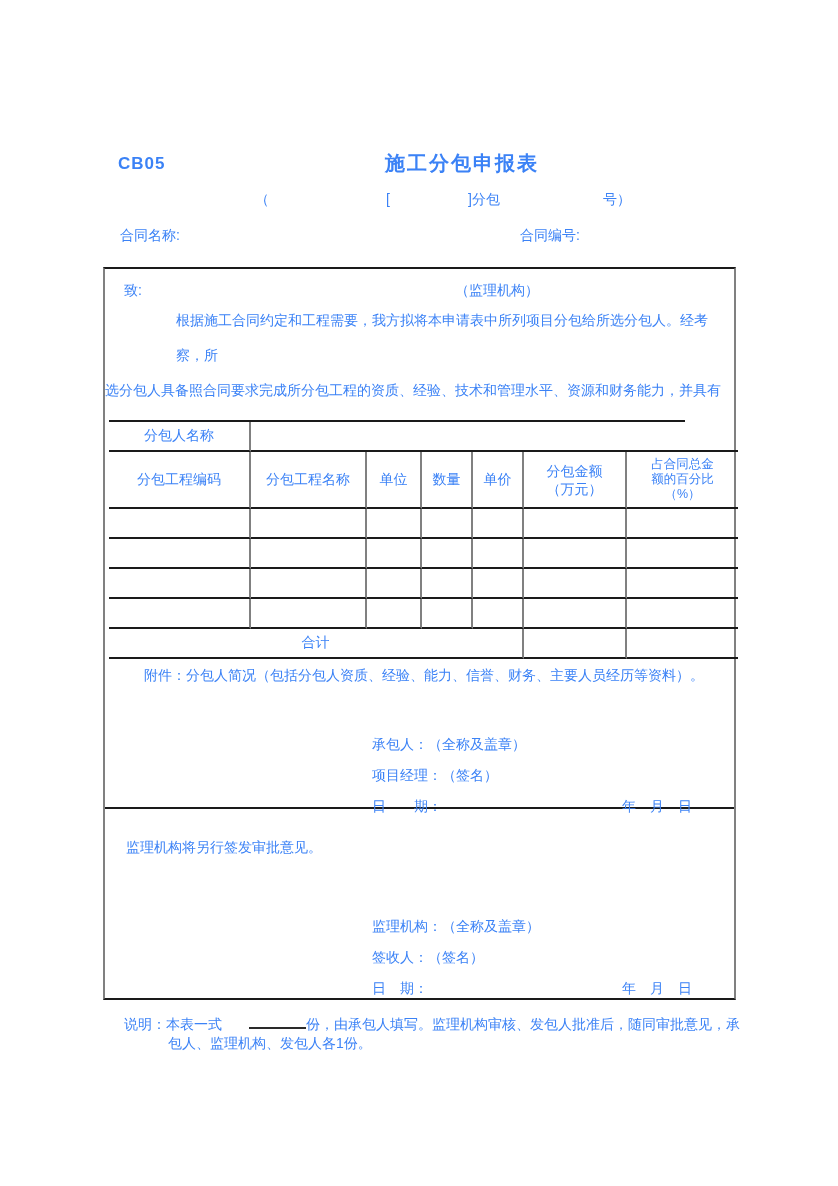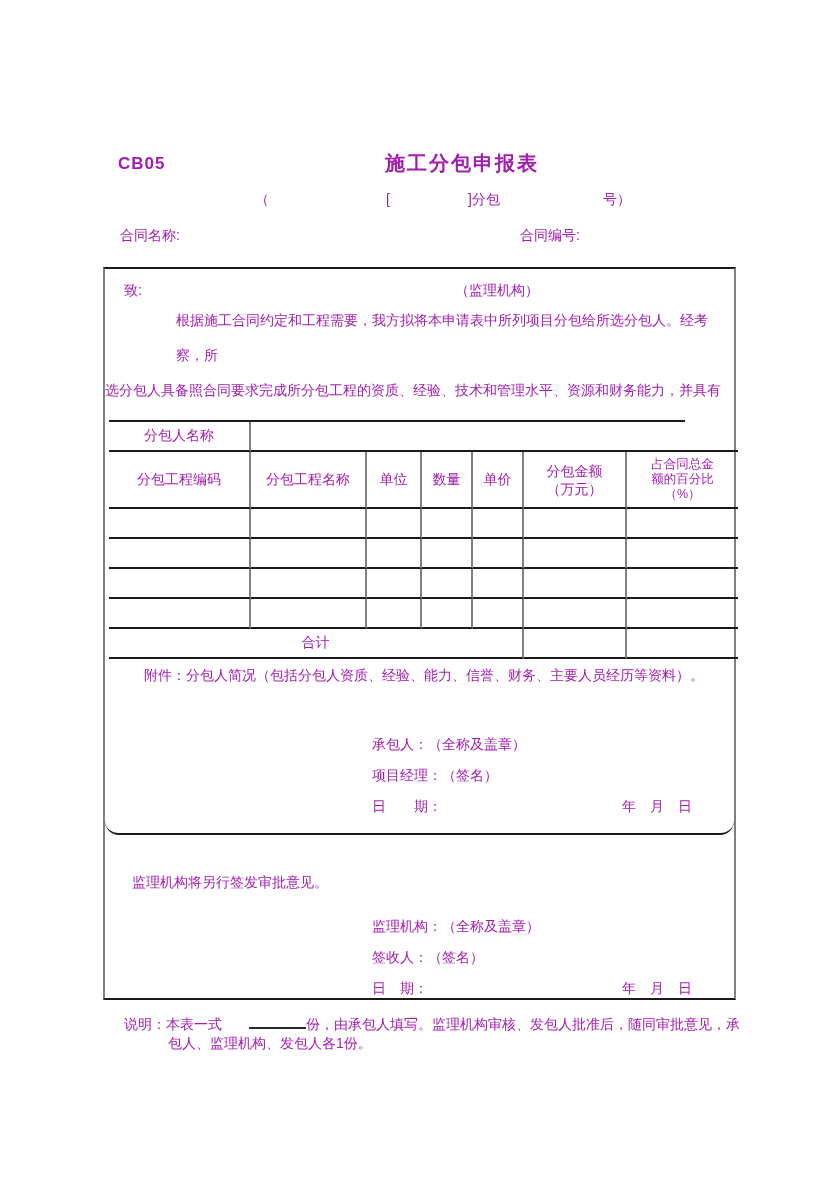--- a/index.html
+++ b/index.html
@@ -1,21 +1,21 @@
 <!DOCTYPE html>
 <html><head>
 <meta charset="utf-8">
 <style>
   html,body{margin:0;padding:0;background:#fff;}
   .page{
     position:relative;
     width:838px;height:1186px;
     background:#ffffff;
     font-family:"Liberation Sans","DejaVu Sans",sans-serif;
-    color:#a21caf;
+    color:#3b82f6;
     font-size:14px;
     overflow:hidden;
   }
   .abs{position:absolute;}
   
   .form-code{left:118px;top:154px;font-size:17px;font-weight:bold;letter-spacing:1px;}
   .form-title{left:385px;top:150px;font-size:20px;font-weight:bold;letter-spacing:2px;}
   .numline span{position:absolute;top:0;font-size:14px;}
   .numline{left:0;top:191px;width:838px;height:20px;}
   .np1{left:255px;} .np2{left:386px;} .np3{left:468px;} .np4{left:603px;}
@@ -50,29 +50,29 @@
     text-align:center;white-space:pre-line;
     box-sizing:border-box;
     overflow:hidden;
   }
   .cell.lastcol{border-right:none;}
   .span6{grid-column:2/8;border-right:none;}
   .span5{grid-column:1/6;}
   .hdr-small{font-size:12.5px;line-height:15px;}
   .hdr-two{line-height:18px;}
   
-  .sec-attach{top:388px;left:0;width:100%;height:178px;border-bottom:2px solid #1a1a1a;box-sizing:border-box;border-radius:14px;}
+  .sec-attach{top:388px;left:0;width:100%;height:152px;border-bottom:2px solid #1a1a1a;box-sizing:border-box;}
   .attach-note{left:39px;top:10px;}
   .sig{left:255px;width:370px;}
   .sigline{position:relative;height:31px;line-height:31px;margin-left:12px;}
   .sig-a{top:72px;}
   .ymd{position:absolute;left:250px;top:0;}
   
   .sec-super{top:558px;left:0;width:100%;height:171px;}
-  .super-note{left:27px;top:12px;margin-top:35px;}
+  .super-note{left:21px;top:12px;}
   .sig-b{top:84px;}
   
   .footnote{left:124px;top:1010px;width:650px;}
   .fn-line1{white-space:nowrap;height:22px;}
   .fn-gap{display:inline-block;width:27px;}
   .fn-blank{display:inline-block;width:57px;height:17px;border-bottom:2px solid #2a2a2a;}
   .fn-line2{margin-top:3px;padding-left:44px;}
 </style>
 </head>
 <body>

